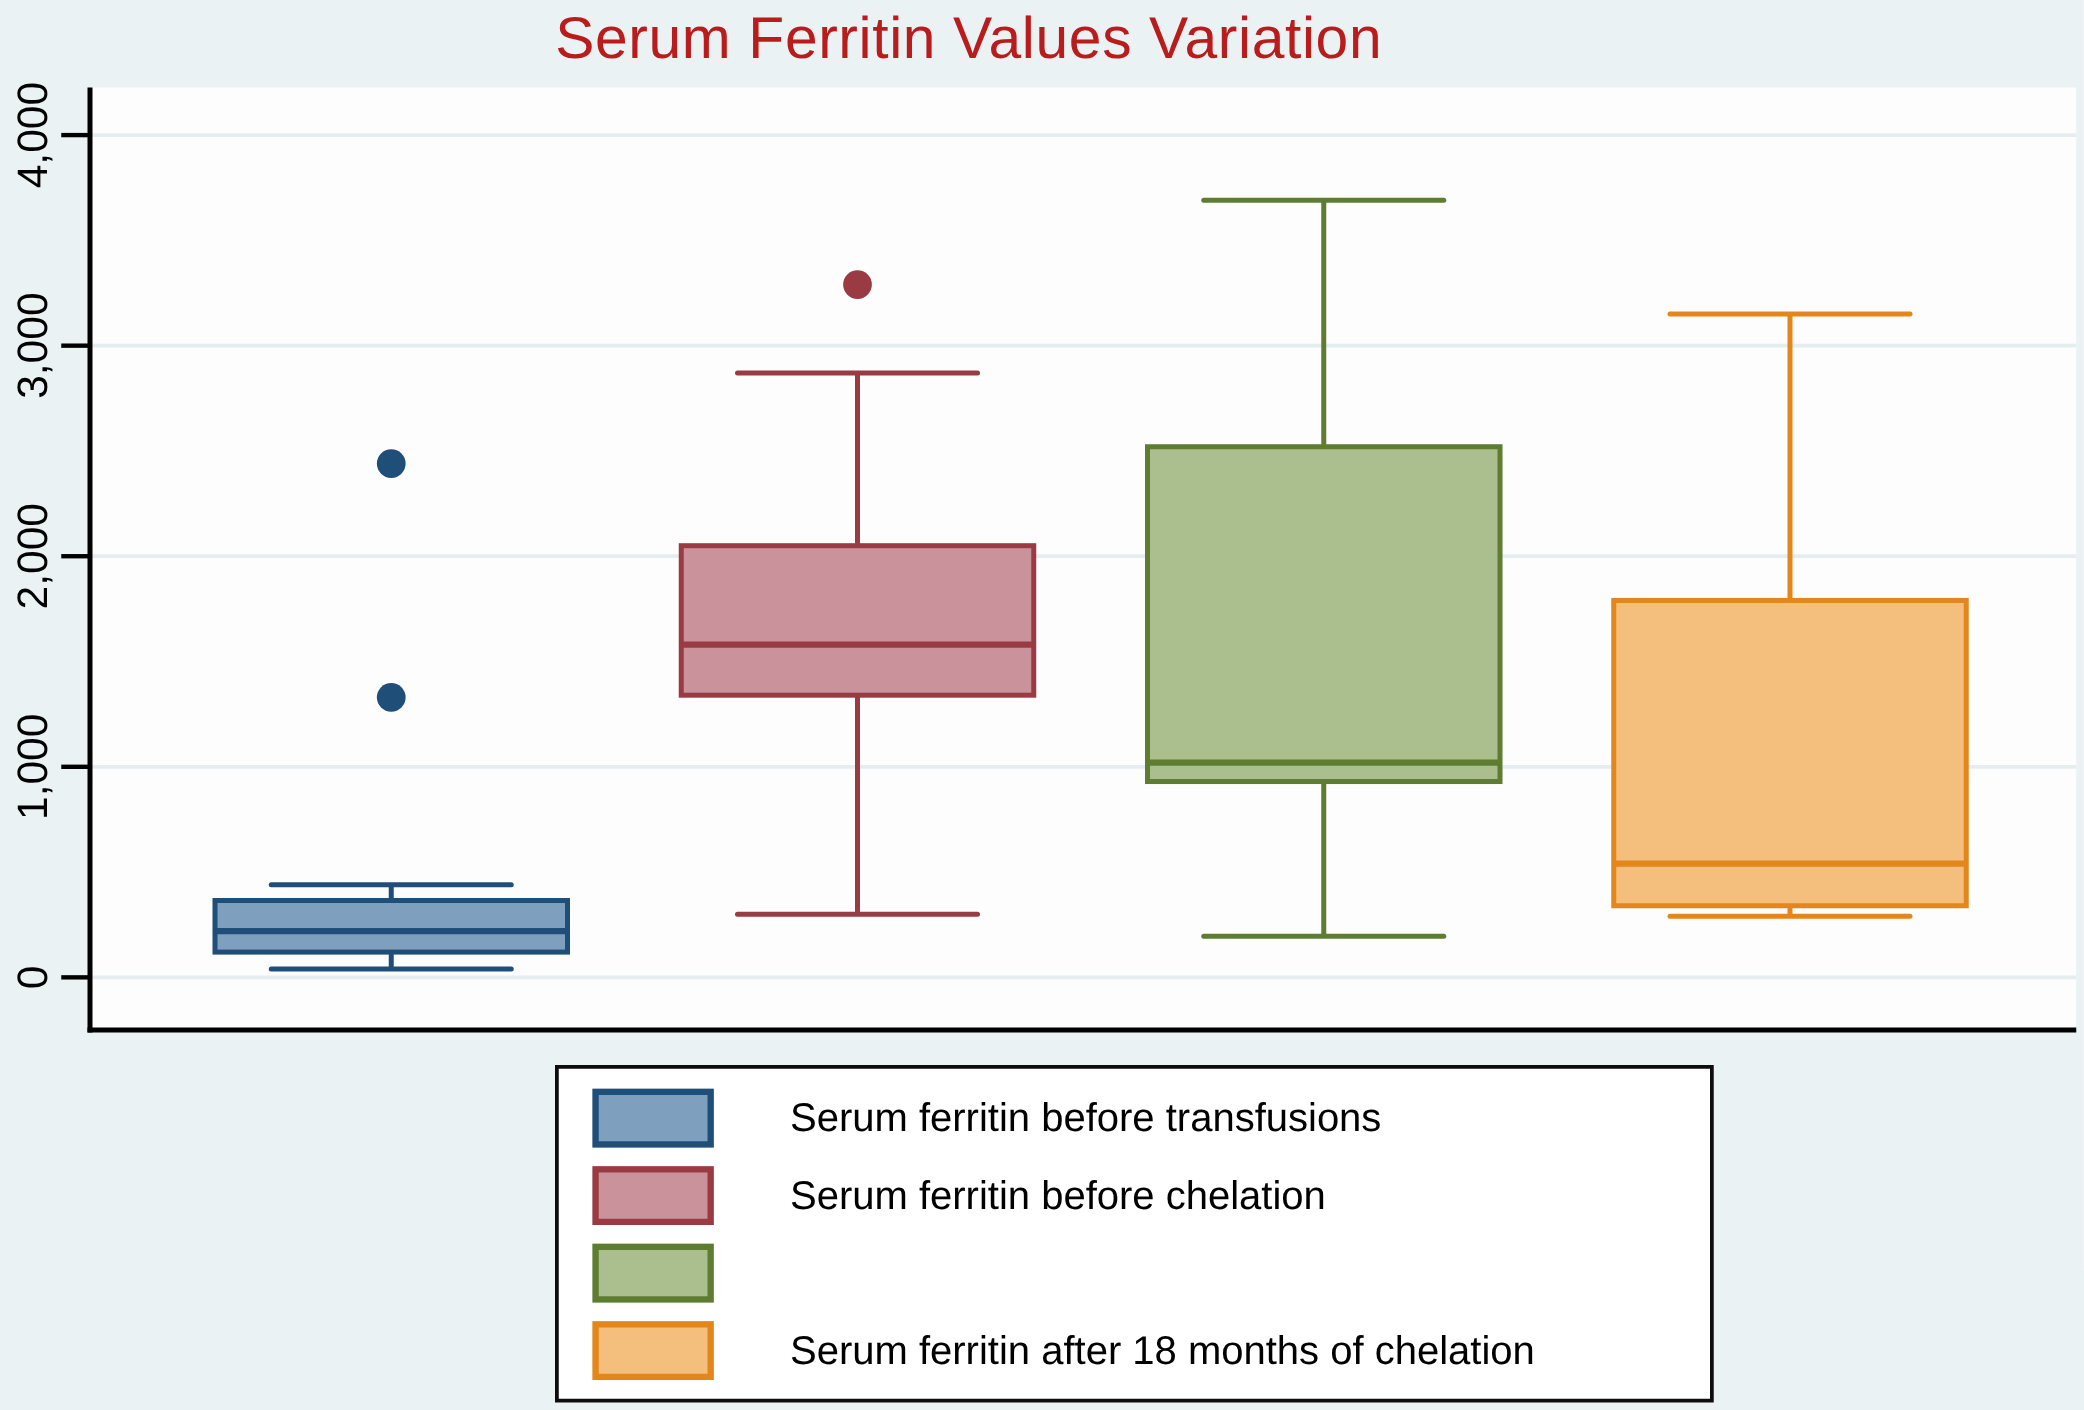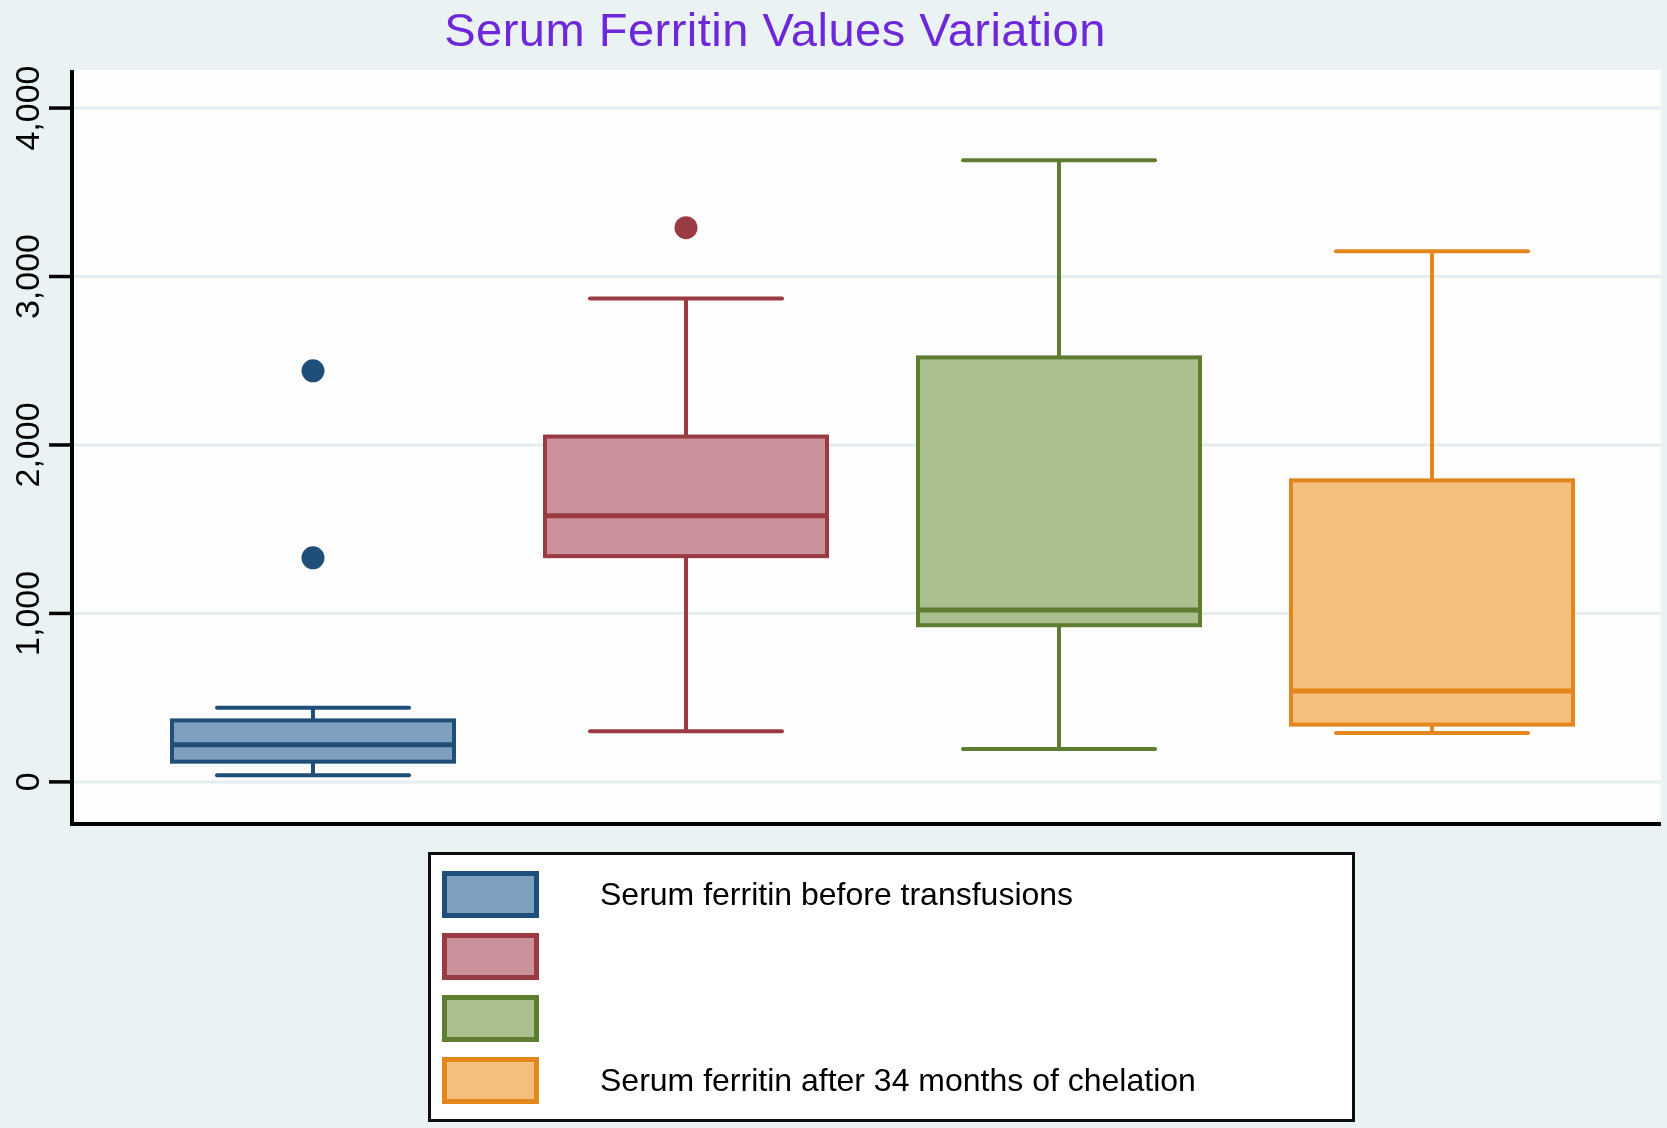--- a/index.html
+++ b/index.html
@@ -20,31 +20,31 @@
     color: #1e3d66;
     white-space: nowrap;
     letter-spacing: 0.5px;
   }
   svg.plot {
     position: absolute;
     left: 0; top: 0;
   }
   .legend {
     position: absolute;
-    left: 428px;
+    left: 444px;
     top: 852px;
     width: 927px;
     height: 270px;
     box-sizing: border-box;
     background: #ffffff;
     border: 3px solid #0d0d0d;
     display: flex;
     flex-direction: column;
     justify-content: space-around;
-    padding: 8px 0 8px 0;
+    padding: 8px 0 8px 16px;
   }
   .legend-row {
     display: flex;
     align-items: center;
     padding-left: 11px;
   }
   .swatch {
     width: 97px;
     height: 47px;
     box-sizing: border-box;
@@ -56,21 +56,21 @@
     font-size: 32px;
     color: #000;
     white-space: nowrap;
   }
 </style>
 </head>
 <body>
 
 <div class="page" style="background: rgb(234, 242, 243);">
 
-  <div class="chart-title" style="color: #6d28d9;">Serum Ferritin Values Variation</div>
+  <div class="chart-title" style="color: #b91c1c;">Serum Ferritin Values Variation</div>
 
   <svg class="plot" id="plot-svg" width="1667" height="1128" viewBox="0 0 1667 1128">
       <rect x="72" y="70" width="1589" height="754" fill="#fdfdfd"></rect>
       <line x1="72" y1="781.8865058087579" x2="1661" y2="781.8865058087579" stroke="#e4edf0" stroke-width="3"></line>
       <line x1="72" y1="613.4325290437891" x2="1661" y2="613.4325290437891" stroke="#e4edf0" stroke-width="3"></line>
       <line x1="72" y1="444.97855227882036" x2="1661" y2="444.97855227882036" stroke="#e4edf0" stroke-width="3"></line>
       <line x1="72" y1="276.5245755138517" x2="1661" y2="276.5245755138517" stroke="#e4edf0" stroke-width="3"></line>
       <line x1="72" y1="108.07059874888296" x2="1661" y2="108.07059874888296" stroke="#e4edf0" stroke-width="3"></line>
       <line x1="72" y1="70" x2="72" y2="826" stroke="#000000" stroke-width="4"></line>
       <line x1="70" y1="824" x2="1661" y2="824" stroke="#000000" stroke-width="4"></line>
@@ -113,23 +113,24 @@
       <line x1="1291" y1="690.9213583556747" x2="1573" y2="690.9213583556747" stroke="#e3861b" stroke-width="5"></line>
     </svg>
 
   <div class="legend">
     <div class="legend-row">
       <span class="swatch" style="background: rgb(127, 159, 190); border-color: rgb(31, 78, 121);"></span>
       <span class="legend-label">Serum ferritin before transfusions</span>
     </div>
     <div class="legend-row">
       <span class="swatch" style="background: rgb(202, 146, 155); border-color: rgb(154, 59, 68);"></span>
+      <span class="legend-label">Serum ferritin before chelation</span>
     </div>
     <div class="legend-row">
       <span class="swatch" style="background: rgb(171, 190, 141); border-color: rgb(94, 125, 49);"></span>
     </div>
     <div class="legend-row">
       <span class="swatch" style="background: rgb(244, 191, 125); border-color: rgb(227, 134, 27);"></span>
-      <span class="legend-label">Serum ferritin after 34 months of chelation</span>
+      <span class="legend-label">Serum ferritin after 18 months of chelation</span>
     </div>
   </div>
 
 </div>
 
 </body></html>

